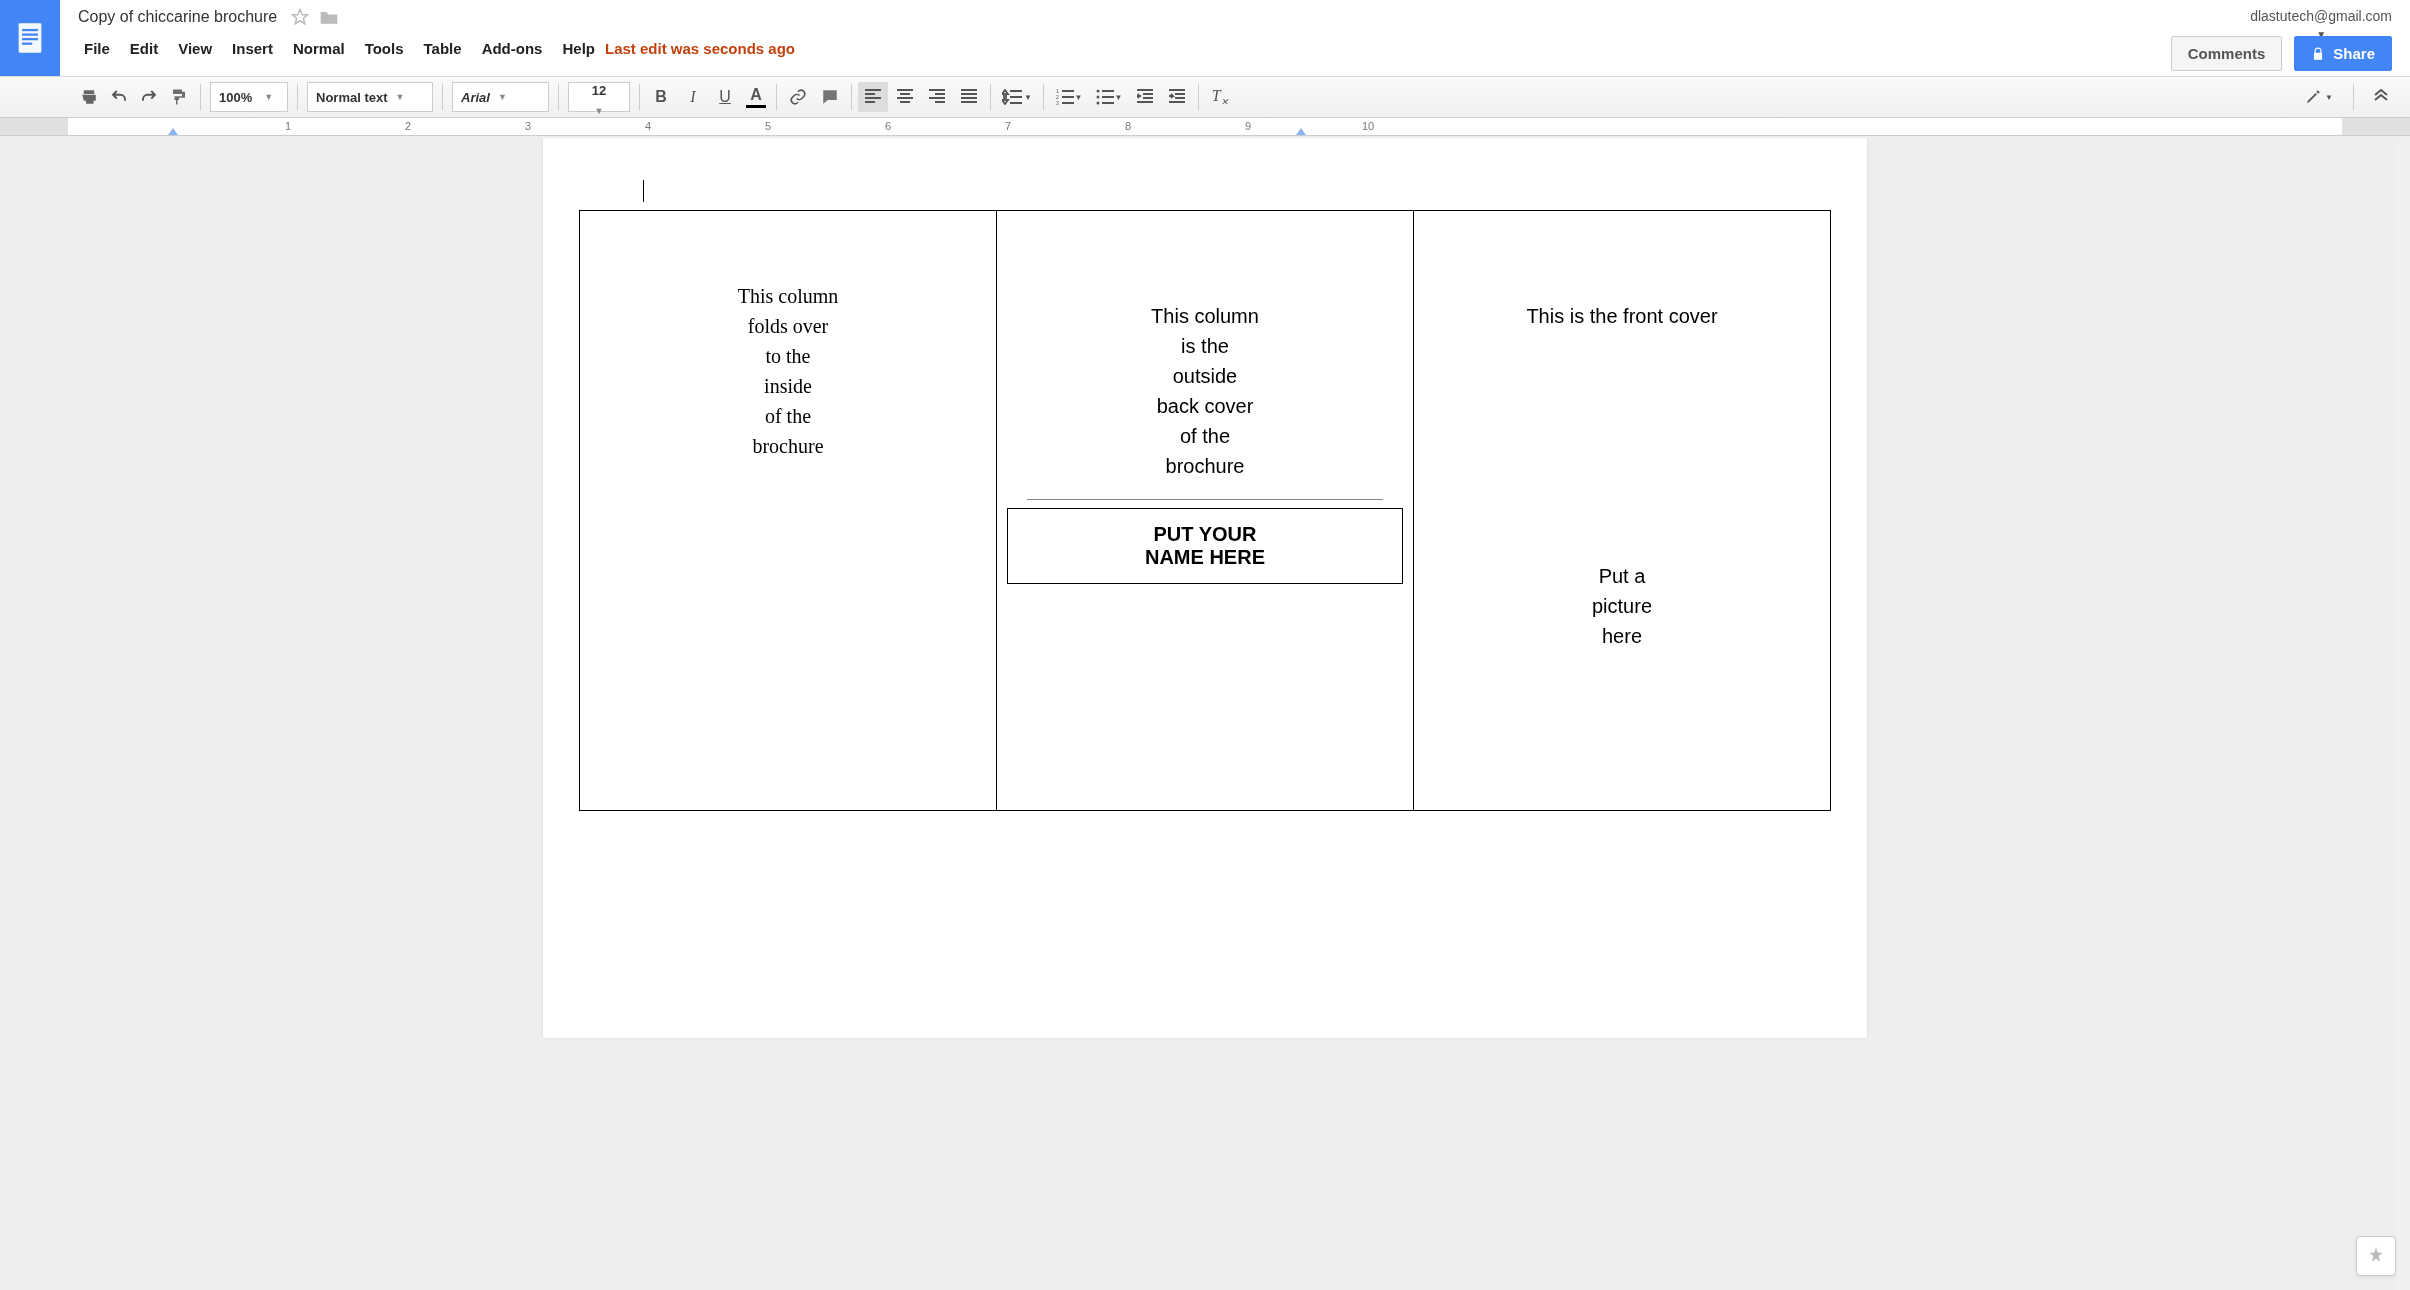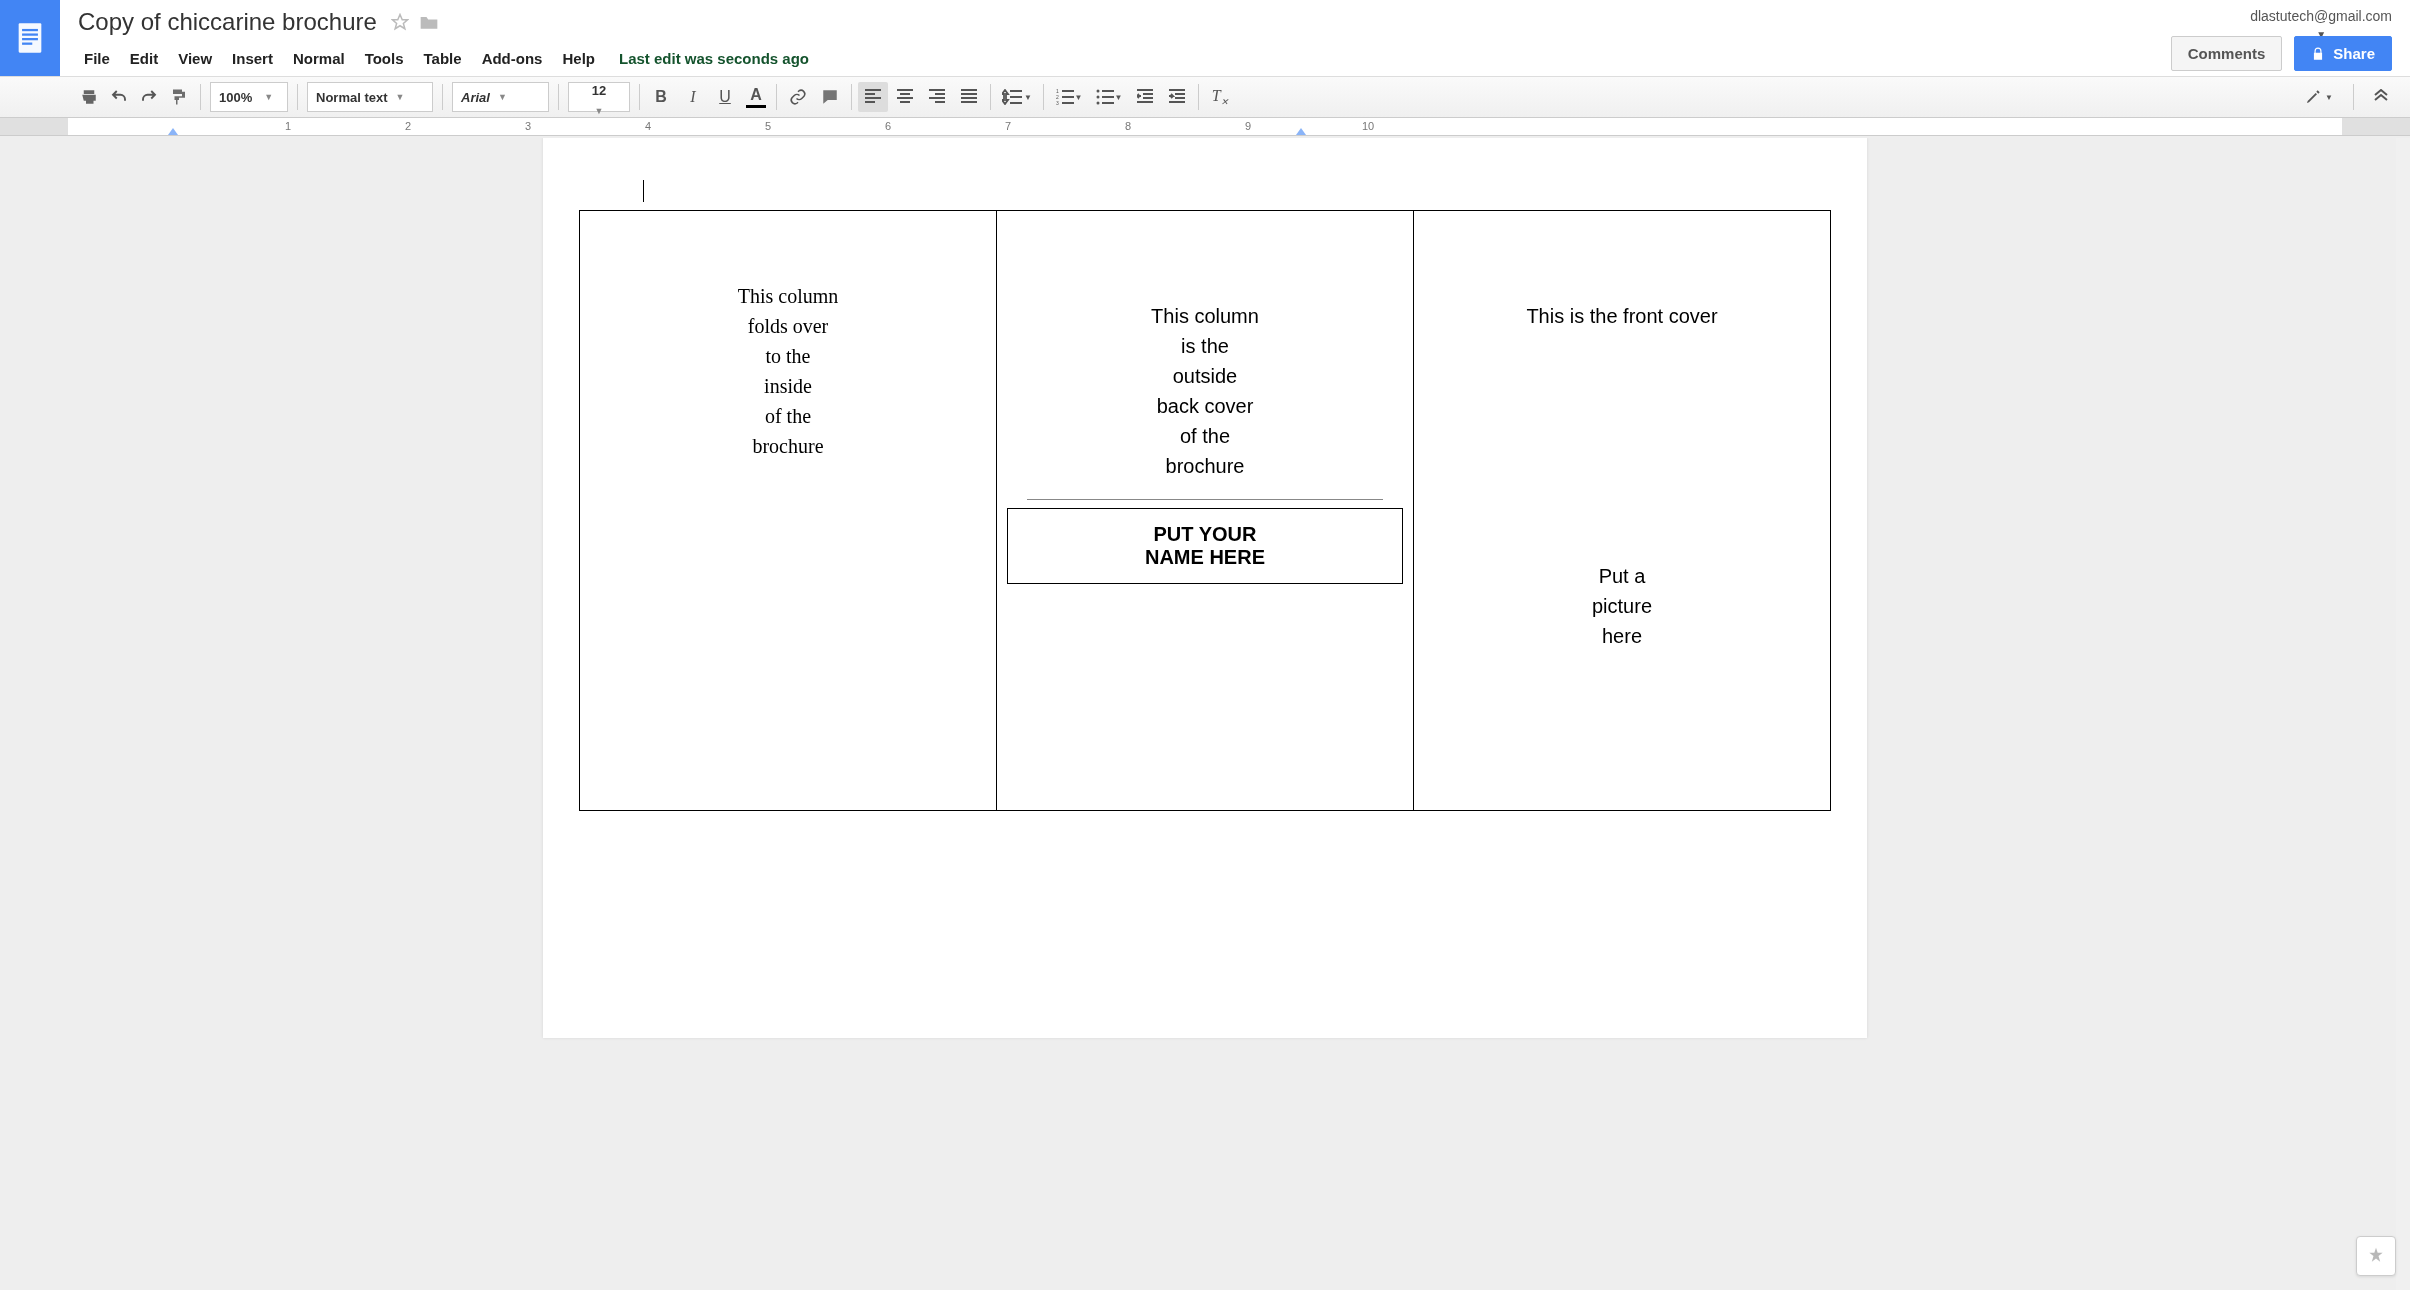--- a/index.html
+++ b/index.html
@@ -29,21 +29,21 @@
   padding: 6px 14px 0 14px;
   display: flex;
   flex-direction: column;
 }
 .title-row {
   display: flex;
   align-items: center;
   gap: 10px;
 }
 .doc-title {
-  font-size: 24px;
+  font-size: 16px;
   color: #333;
   padding: 2px 4px;
 }
 .star-icon, .folder-icon {
   color: #bbb;
   display: flex;
   align-items: center;
 }
 .account-area {
   position: absolute;
@@ -66,22 +66,21 @@
   font-weight: bold;
 }
 .menu-item {
   padding: 6px 10px;
   font-size: 15px;
   color: #222;
   cursor: pointer;
 }
 .last-edit {
   font-size: 15px;
-  color: #14532d;
-  margin-left: 14px;
+  color: #c2410c;
 }
 .header-buttons {
   position: absolute;
   top: 36px;
   right: 18px;
   display: flex;
   gap: 12px;
   align-items: flex-start;
 }
 .btn {

